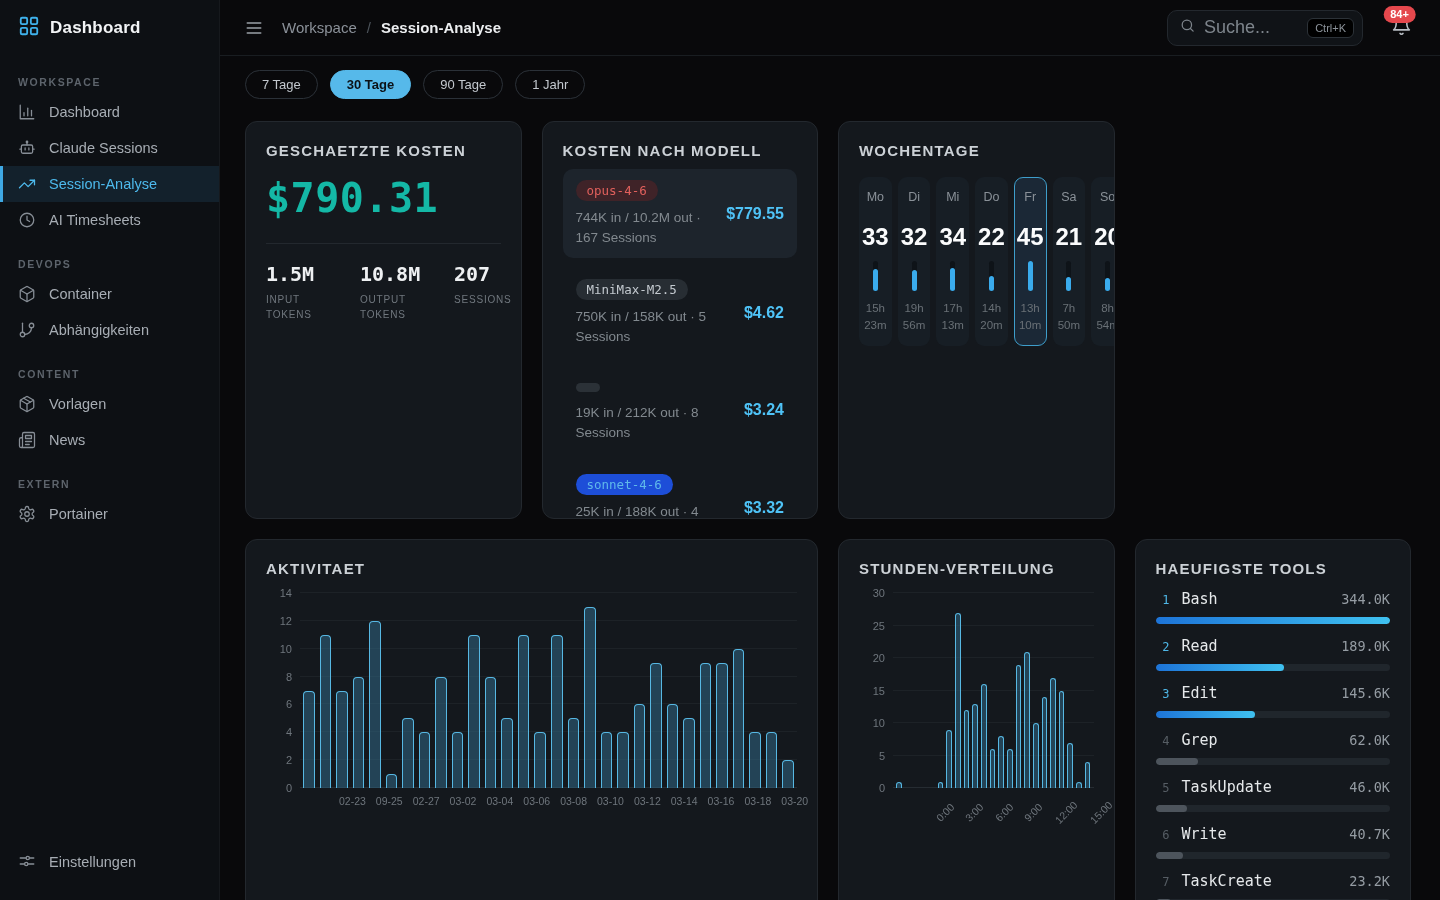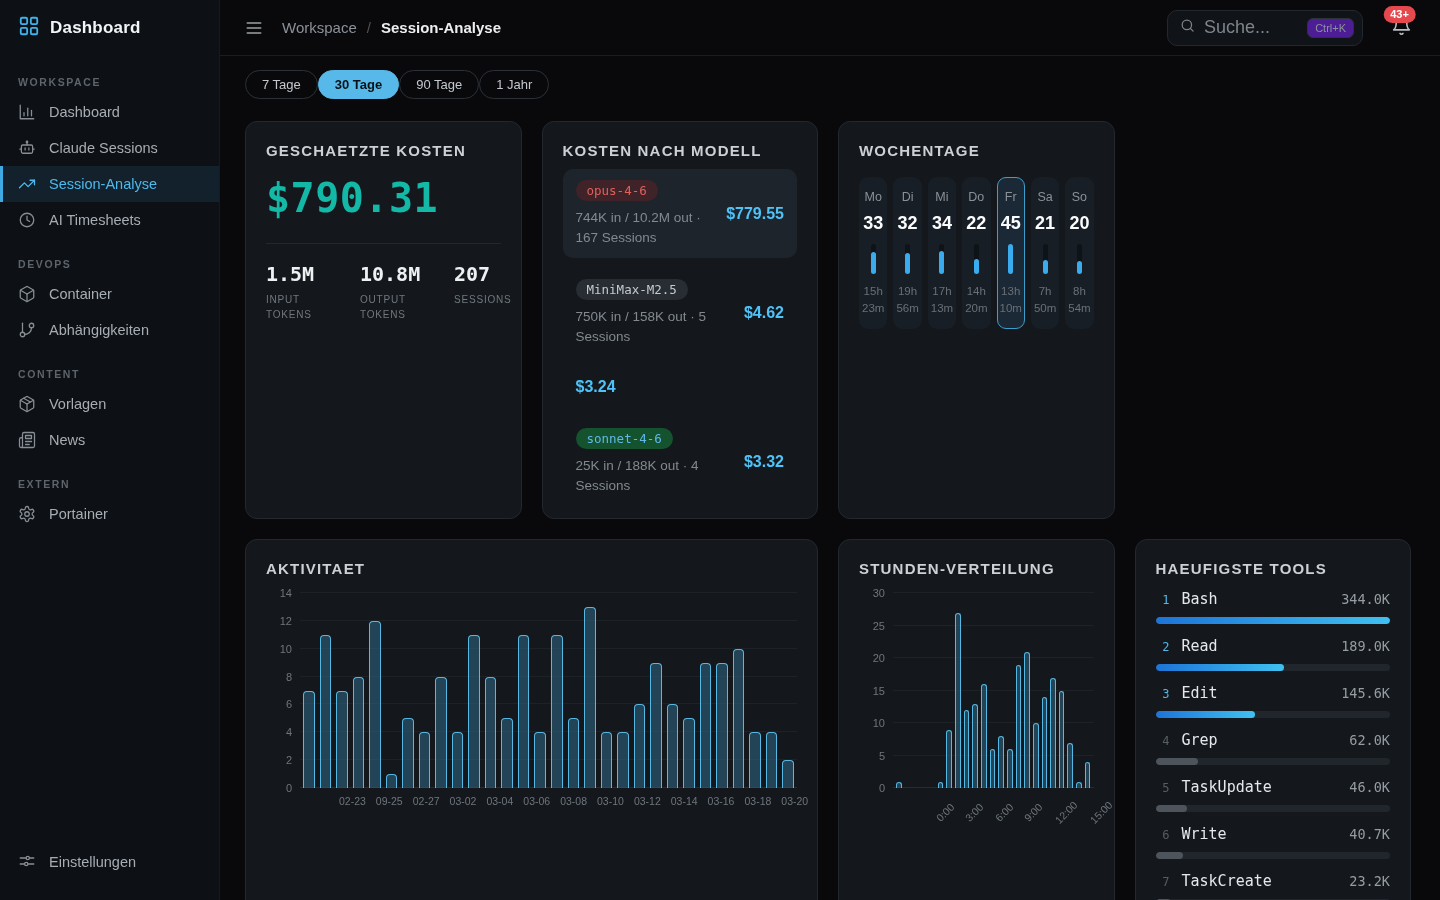--- a/index.html
+++ b/index.html
@@ -52,33 +52,33 @@
   .crumb-current { color:#eceef0; font-weight:bold; }
   .searchbox {
     margin-left:auto; display:flex; align-items:center; gap:9px;
     width:196px; height:36px; padding:0 8px 0 12px;
     background:#101317; border:1px solid #23282e; border-radius:10px; cursor:text;
   }
   .searchbox svg { color:#7d848b; }
   .search-placeholder { color:#7d848b; font-size:18px; flex:1; }
   .kbd {
     font-size:11px; color:#8b9299; border:1px solid #2c3238;
-    border-radius:6px; padding:3px 7px; background:#4c1d95;
+    border-radius:6px; padding:3px 7px; background:#000000;
   }
   .bell-wrap { position:relative; margin-left:28px; cursor:pointer; }
   .bell-wrap svg { color:#b9bfc5; }
   .notif-badge {
     position:absolute; top:-9px; left:50%; transform:translateX(-56%);
     background:#e5484d; color:#fff; font-size:11px; font-weight:bold;
     border-radius:999px; padding:2px 7px; line-height:1.2;
   }
 
   
   .content { flex:1; overflow:hidden; }
-  .filters { display:flex; padding:14px 28px 0 25px; }
+  .filters { display:flex; gap:12px; padding:14px 28px 0 25px; }
   .pill {
     height:29px; padding:0 16px; border-radius:999px;
     border:1px solid #2b3138; background:transparent;
     color:#c3c8ce; font-size:13px; font-family:"Liberation Sans",sans-serif;
     display:flex; align-items:center; cursor:pointer;
   }
   .pill.active { background:#56b9ea; border-color:#56b9ea; color:#0b1116; font-weight:bold; }
 
   .grid {
     display:grid; grid-template-columns:repeat(4, 1fr); gap:20px;
@@ -105,34 +105,34 @@
     display:flex; justify-content:space-between; align-items:center;
     padding:11px 13px; margin-top:10px; border-radius:10px;
   }
   .model-row.highlight { background:#1d242c; }
   .model-left { max-width:63%; }
   .badge {
     display:inline-block; font-size:12.5px; padding:3px 11px; border-radius:999px;
   }
   .badge.red  { background:#3f2328; color:#e0605c; }
   .badge.gray { background:#272d33; color:#c3c9cf; }
-  .badge.blue { background:#14532d; color:#5fb8ea; }
+  .badge.blue { background:#1d4ed8; color:#5fb8ea; }
   .badge.dash { width:24px; height:9px; padding:0; background:#2b3137; border-radius:5px; }
   .model-detail { margin-top:7px; font-size:13.5px; color:#82898f; line-height:1.45; }
   .model-cost { font-size:16px; font-weight:bold; color:#4fc3f7; white-space:nowrap; }
 
   
   .weekdays { display:flex; gap:6px; margin-top:18px; }
   .day-cell {
     flex:1; background:#171e25; border:1px solid transparent; border-radius:9px;
     padding:12px 2px 10px; text-align:center;
   }
   .day-cell.highlight { background:#1b2836; border-color:#3e9ecb; }
   .day-name { font-size:12.5px; color:#8a9198; }
-  .day-count { margin-top:9px; font-size:18px; font-weight:bold; color:#fbfcfd; }
+  .day-count { margin-top:19px; font-size:24px; font-weight:bold; color:#fbfcfd; }
   .gauge { width:5px; height:30px; background:#0e1318; border-radius:3px; margin:10px auto 9px; display:flex; align-items:flex-end; }
   .gauge-fill { width:100%; background:#3aabec; border-radius:3px; }
   .day-time { font-size:11.5px; color:#697076; line-height:1.5; }
 
   
   .chart-wrap { margin-top:16px; padding-left:34px; position:relative; }
   .chart-plot { position:relative; height:195px; }
   .gridline { position:absolute; left:0; right:0; height:1px; background:#1d2227; }
   .gridline.zero { background:#262c32; }
   .ytick { position:absolute; left:-34px; width:26px; text-align:right; font-size:11px; color:#6e757c; }
@@ -295,21 +295,21 @@
           </svg>
       </span>
       <span class="search-placeholder">Suche...</span>
       <span class="kbd">Ctrl+K</span>
     </div>
     <div class="bell-wrap">
       <svg width="21" height="21" viewBox="0 0 24 24" fill="none" stroke="currentColor" stroke-width="1.8" stroke-linecap="round" stroke-linejoin="round">
           <path d="M6 8a6 6 0 0 1 12 0c0 7 3 9 3 9H3s3-2 3-9"></path>
           <path d="M10.3 21a1.94 1.94 0 0 0 3.4 0"></path>
         </svg>
-      <span class="notif-badge">43+</span>
+      <span class="notif-badge">84+</span>
     </div>
   </header>
 
   <div class="content">
     <div class="filters" id="filters">
         <button class="pill">7 Tage</button>
         <button class="pill active">30 Tage</button>
         <button class="pill">90 Tage</button>
         <button class="pill">1 Jahr</button>
       </div>
@@ -343,20 +343,22 @@
               <div class="model-left"><span class="badge mono red">opus-4-6</span>
       <div class="model-detail">744K in / 10.2M out · 167 Sessions</div></div>
     <div class="model-cost">$779.55</div>
             </div>
             <div class="model-row">
               <div class="model-left"><span class="badge mono gray">MiniMax-M2.5</span>
       <div class="model-detail">750K in / 158K out · 5 Sessions</div></div>
     <div class="model-cost">$4.62</div>
             </div>
             <div class="model-row">
+              <div class="model-left"><span class="badge dash"></span>
+      <div class="model-detail">19K in / 212K out · 8 Sessions</div></div>
     <div class="model-cost">$3.24</div>
             </div>
             <div class="model-row">
               <div class="model-left"><span class="badge mono blue">sonnet-4-6</span>
       <div class="model-detail">25K in / 188K out · 4 Sessions</div></div>
     <div class="model-cost">$3.32</div>
             </div>
           </div>
       </section>
 

